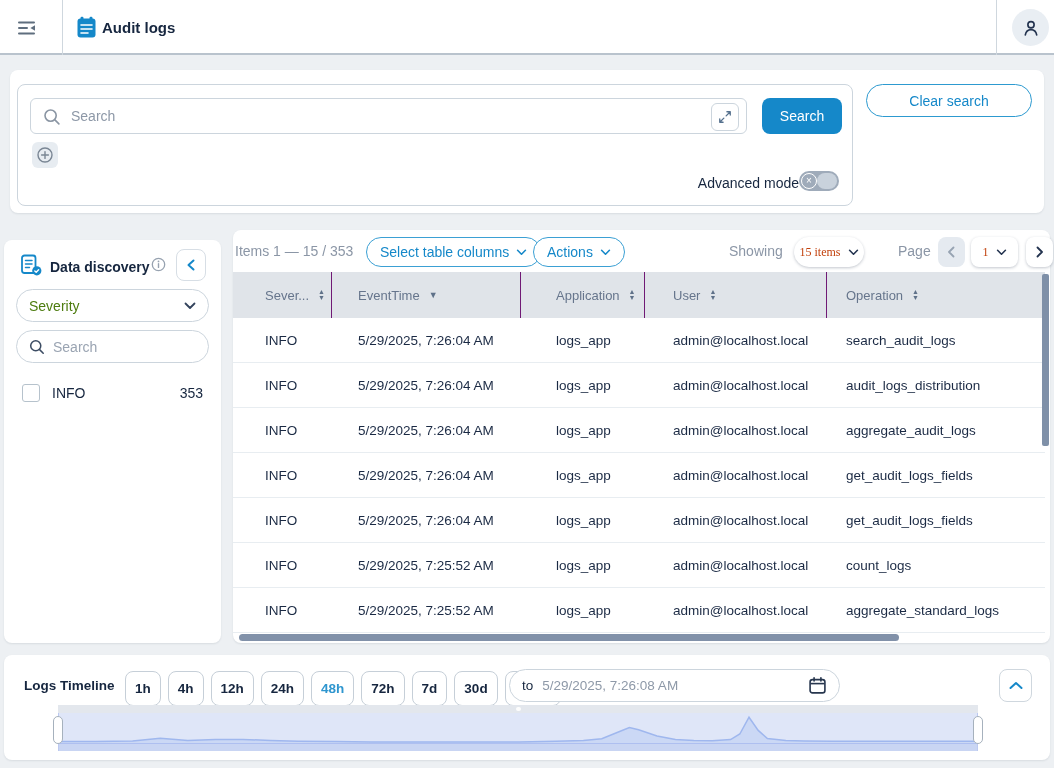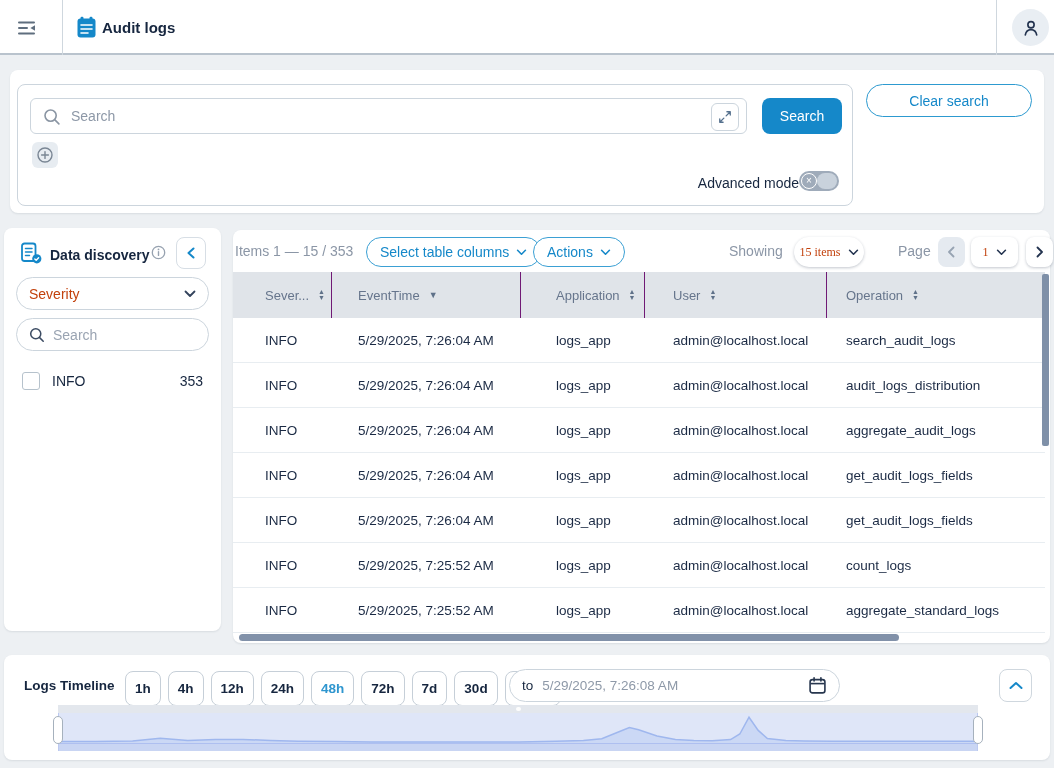--- a/index.html
+++ b/index.html
@@ -42,29 +42,29 @@
   .adv-label { font-size: 14px; color:#16263f; }
   .toggle { position:relative; width: 40px; height: 20px; border-radius: 10px; background:#9fabba; cursor:pointer;}
   .toggle .xb { position:absolute; left: 2px; top: 2px; width: 16px; height: 16px; border-radius:50%;
                 border: 1.5px solid #fff; color:#fff; font-size: 10px; line-height: 13px; text-align:center; }
   .toggle .knob { position:absolute; right: 2px; top: 2px; width: 20px; height: 16px; border-radius: 8px; background:#c9d2dc; }
   .clear-btn { position:absolute; left: 856px; top: 14px; width: 166px; height: 33px;
                border: 1px solid #2d9ad0; border-radius: 17px; background:#fff; color:#1588c9;
                font-size: 14px; font-family:inherit; cursor:pointer; }
 
   
-  .sidebar { left: 4px; top: 228px; width: 217px; height: 403px; }
+  .sidebar { left: 4px; top: 240px; width: 217px; height: 403px; }
   .sb-icon { position:absolute; left: 16px; top: 14px; }
   .sb-title { position:absolute; left: 46px; top: 19px; font-weight: bold; font-size: 14px; color:#16263f; }
   .info-icon { position:absolute; left: 147px; top: 17px; }
   .sb-collapse { position:absolute; right: 15px; top: 9px; width: 30px; height: 32px;
                  border: 1px solid #d7dee5; border-radius: 8px; background:#fff; display:flex; align-items:center; justify-content:center; cursor:pointer;}
   .sb-select { position:absolute; left: 12px; top: 49px; width: 193px; height: 33px;
                border: 1px solid #ccd5dd; border-radius: 17px; padding: 0 12px; display:flex; align-items:center; cursor:pointer; background:#fff;}
-  .sb-select span { font-size: 14px; color:#c2410c; flex: 1; }
+  .sb-select span { font-size: 14px; color:#4d7c0f; flex: 1; }
   .sb-search { position:absolute; left: 12px; top: 90px; width: 193px; height: 33px;
                border: 1px solid #ccd5dd; border-radius: 17px; background:#fff;}
   .sb-search input { position:absolute; left: 36px; top: 1px; width: 150px; height: 29px; border:0; outline:none;
                      font-size: 14px; font-family: inherit; color:#16263f; background:transparent;}
   .sb-search input::placeholder { color:#9aa4b2; }
   .sb-search .mag2 { position:absolute; left: 11px; top: 7px; }
   .facet-list { position:absolute; left: 0; top: 138px; width: 100%; }
   .facet { display:flex; align-items:center; height: 30px; padding: 0 18px; cursor:pointer;}
   .facet .cb { width: 18px; height: 18px; border: 1px solid #b6c2cc; border-radius: 3px; background:#fff; }
   .facet .fl { flex: 1; margin-left: 12px; font-size: 14px; color:#16263f; }

